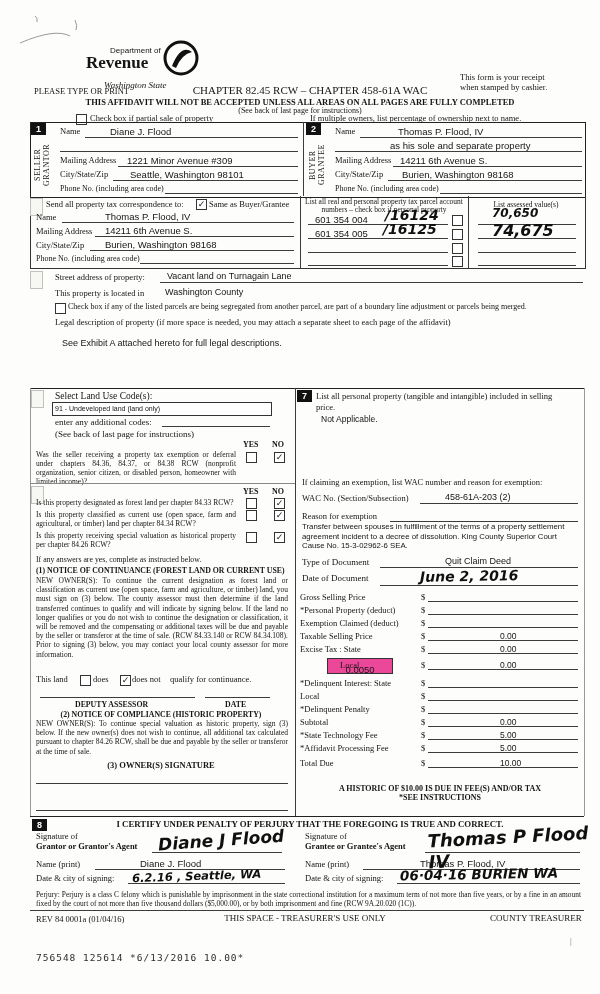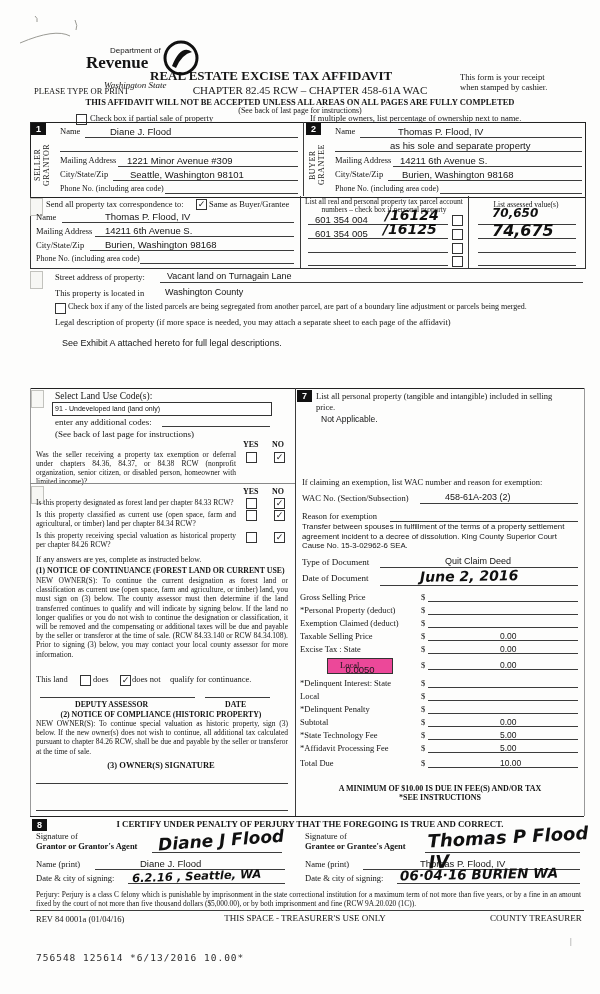--- a/index.html
+++ b/index.html
@@ -37,21 +37,20 @@
   </svg>
 
   <span class="abs sans" style="left:110px;top:46px;font-size:8px">Department of</span>
   <span class="abs b" style="left:86px;top:53px;font-size:17px;font-family:'Liberation Serif',serif">Revenue</span>
   <svg class="abs" style="left:162px;top:40px" width="38" height="36">
     <circle cx="19" cy="18" r="16" fill="none" stroke="#111" stroke-width="3"></circle>
     <path d="M10 26 Q 19 4 30 12 Q 20 14 14 28 Z" fill="#111"></path>
   </svg>
   <span class="abs i" style="left:104px;top:80px;font-size:9px">Washington State</span>
 
-  <span class="abs b" style="left:150px;top:68px;width:320px;font-size:13px">REAL ESTATE EXCISE TAX AFFIDAVIT</span>
   <span class="abs" style="left:150px;top:84px;width:320px;font-size:11px;text-align:center">CHAPTER 82.45 RCW – CHAPTER 458-61A WAC</span>
   <span class="abs" style="left:460px;top:72px;font-size:8.5px">This form is your receipt</span>
   <span class="abs" style="left:460px;top:82px;font-size:8.5px">when stamped by cashier.</span>
   <span class="abs" style="left:34px;top:86px;font-size:8.5px">PLEASE TYPE OR PRINT</span>
   <span class="abs b c" style="left:30px;top:97px;width:540px;font-size:8.5px">THIS AFFIDAVIT WILL NOT BE ACCEPTED UNLESS ALL AREAS ON ALL PAGES ARE FULLY COMPLETED</span>
   <span class="abs c" style="left:30px;top:106px;width:540px;font-size:8px">(See back of last page for instructions)</span>
 
   <span class="cb" style="left:76px;top:114px"></span>
   <span class="abs" style="left:90px;top:113px;font-size:8.5px">Check box if partial sale of property</span>
   <span class="abs" style="left:310px;top:113px;font-size:8.5px">If multiple owners, list percentage of ownership next to name.</span>
@@ -296,21 +295,21 @@
   <span class="abs r" style="left:300px;top:743px;width:118px;font-size:8.5px">*Affidavit Processing Fee</span>
   <span class="abs" style="left:421px;top:743px;font-size:8.5px">$</span>
   <div class="line" style="left:428px;top:752px;width:150px"></div>
   <span class="abs sans r" style="left:500px;top:743px;width:75px;font-size:8.5px">5.00</span>
 
   <span class="abs r" style="left:300px;top:758px;width:118px;font-size:8.5px">Total Due</span>
   <span class="abs" style="left:421px;top:758px;font-size:8.5px">$</span>
   <div class="line" style="left:428px;top:767px;width:150px"></div>
   <span class="abs sans r" style="left:500px;top:758px;width:75px;font-size:8.5px">10.00</span>
 
-  <span class="abs b c" style="left:300px;top:784px;width:280px;font-size:8px">A MINIMUM OF $10.00 IS DUE IN FEE(S) AND/OR TAX</span>
+  <span class="abs b c" style="left:300px;top:784px;width:280px;font-size:8px">A HISTORIC OF $10.00 IS DUE IN FEE(S) AND/OR TAX</span>
   <span class="abs b c" style="left:300px;top:793px;width:280px;font-size:8px">*SEE INSTRUCTIONS</span>
 
   <div class="line" style="left:30px;top:816px;width:554px;border-bottom:1.5px solid #222"></div>
   <span class="numbox" style="left:32px;top:819px">8</span>
   <span class="abs b c" style="left:60px;top:819px;width:500px;font-size:8.8px">I CERTIFY UNDER PENALTY OF PERJURY THAT THE FOREGOING IS TRUE AND CORRECT.</span>
 
   <span class="abs" style="left:36px;top:831px;font-size:8.5px">Signature of</span>
   <span class="abs b" style="left:36px;top:841px;font-size:8.5px">Grantor or Grantor's Agent</span>
   <div class="line" style="left:152px;top:852px;width:130px"></div>
   <span class="abs hand" style="left:158px;top:830px;font-size:17px;transform:rotate(-4deg)">Diane J Flood</span>

